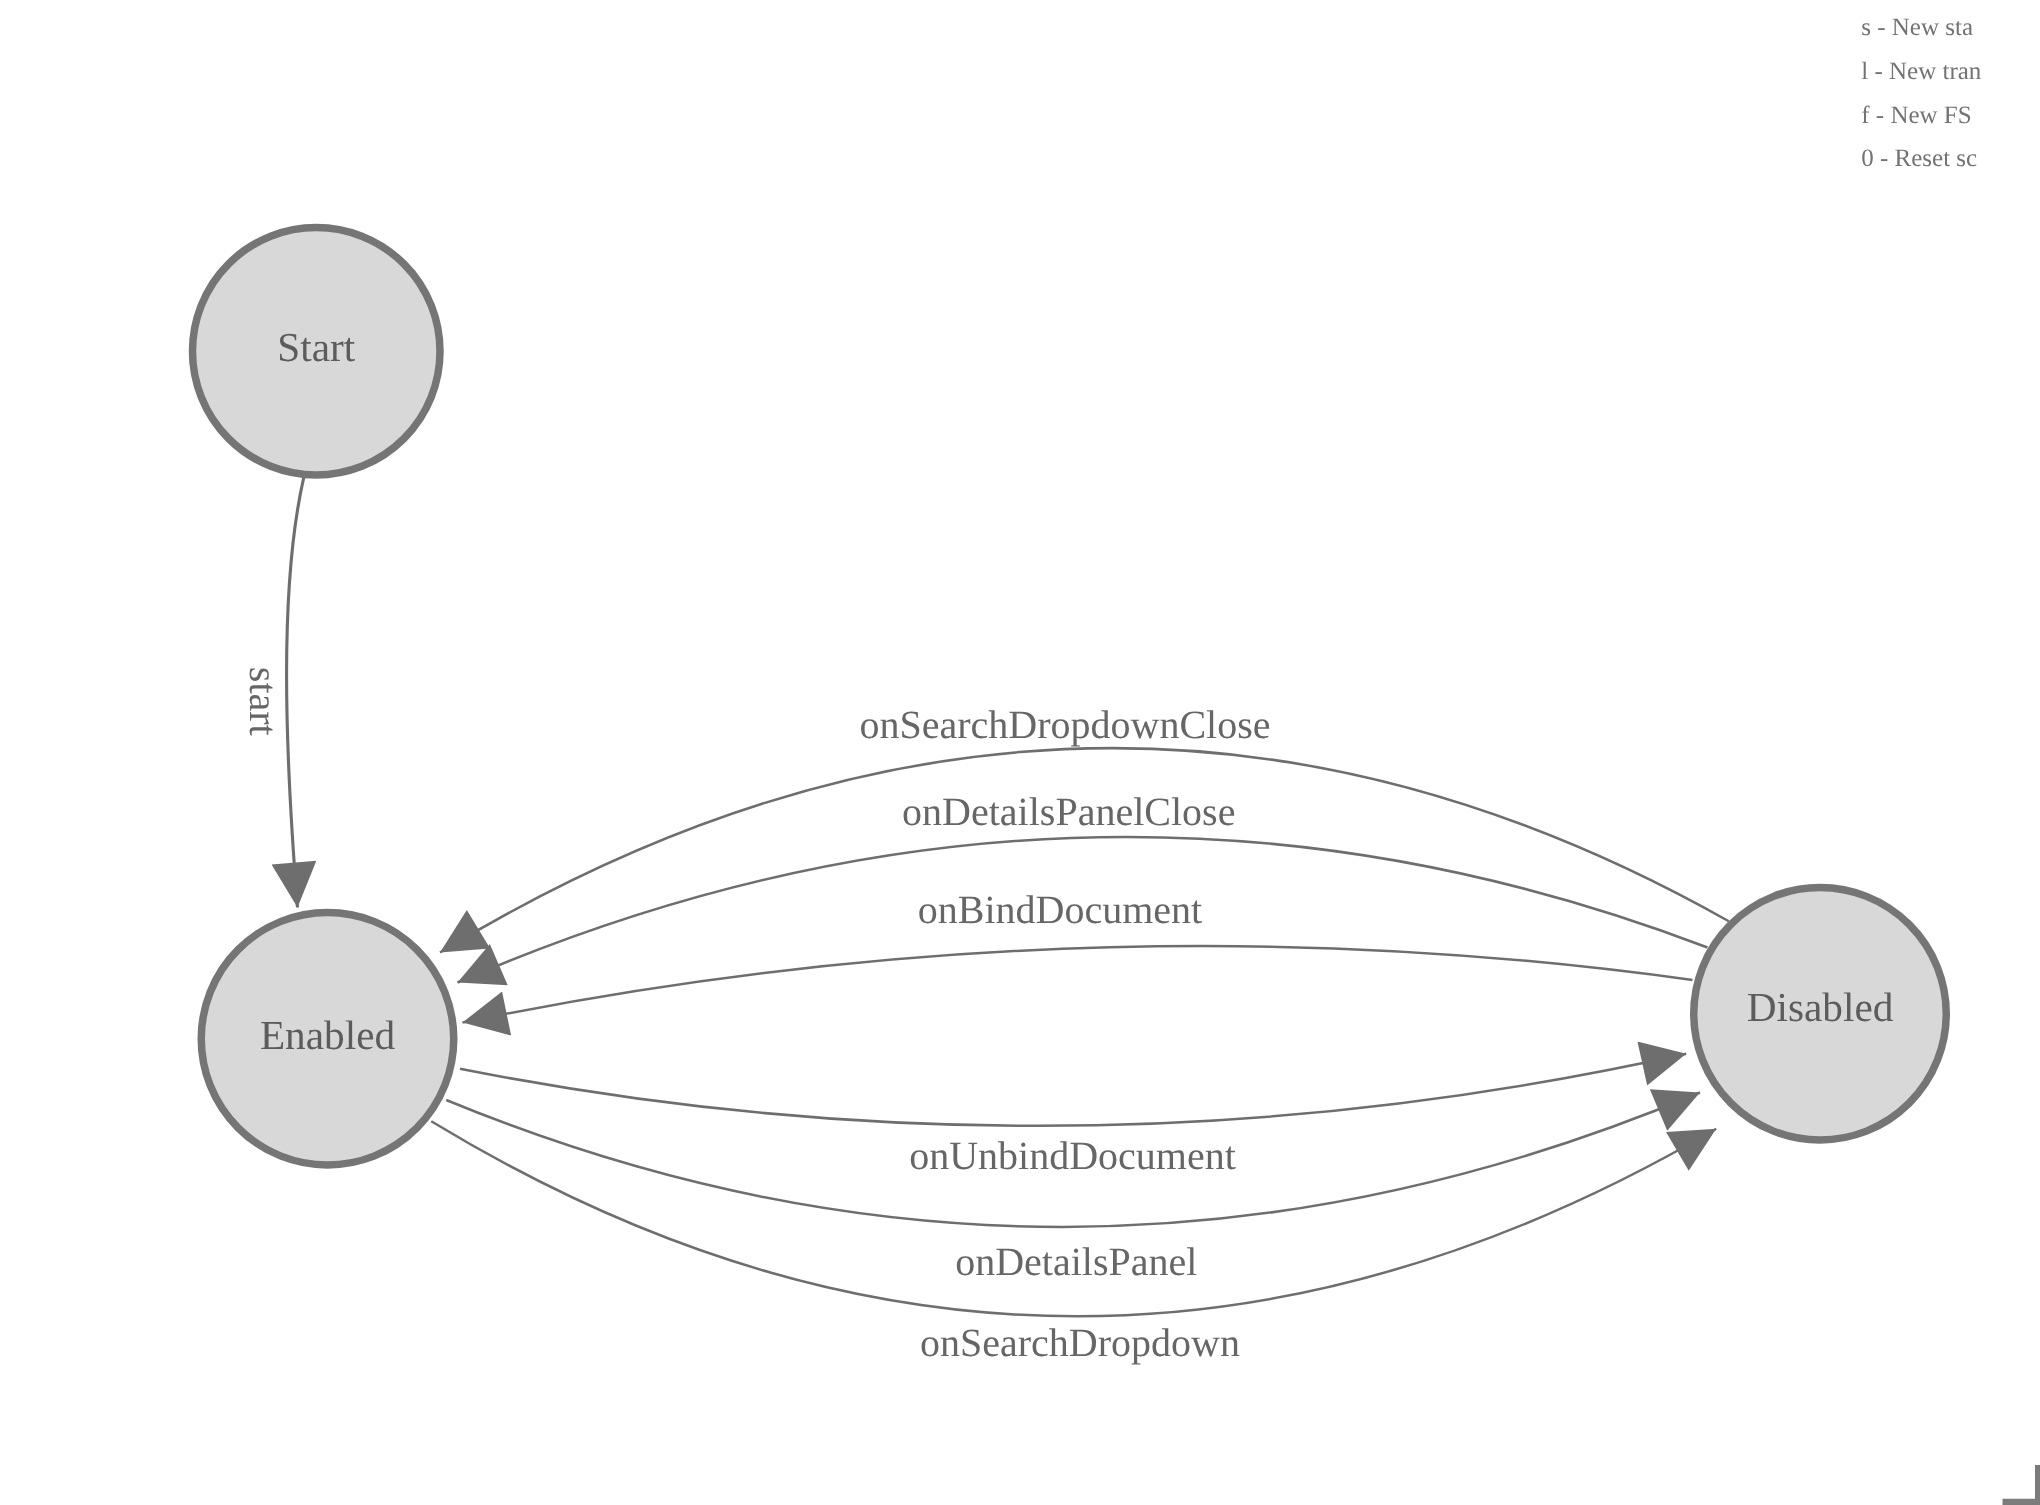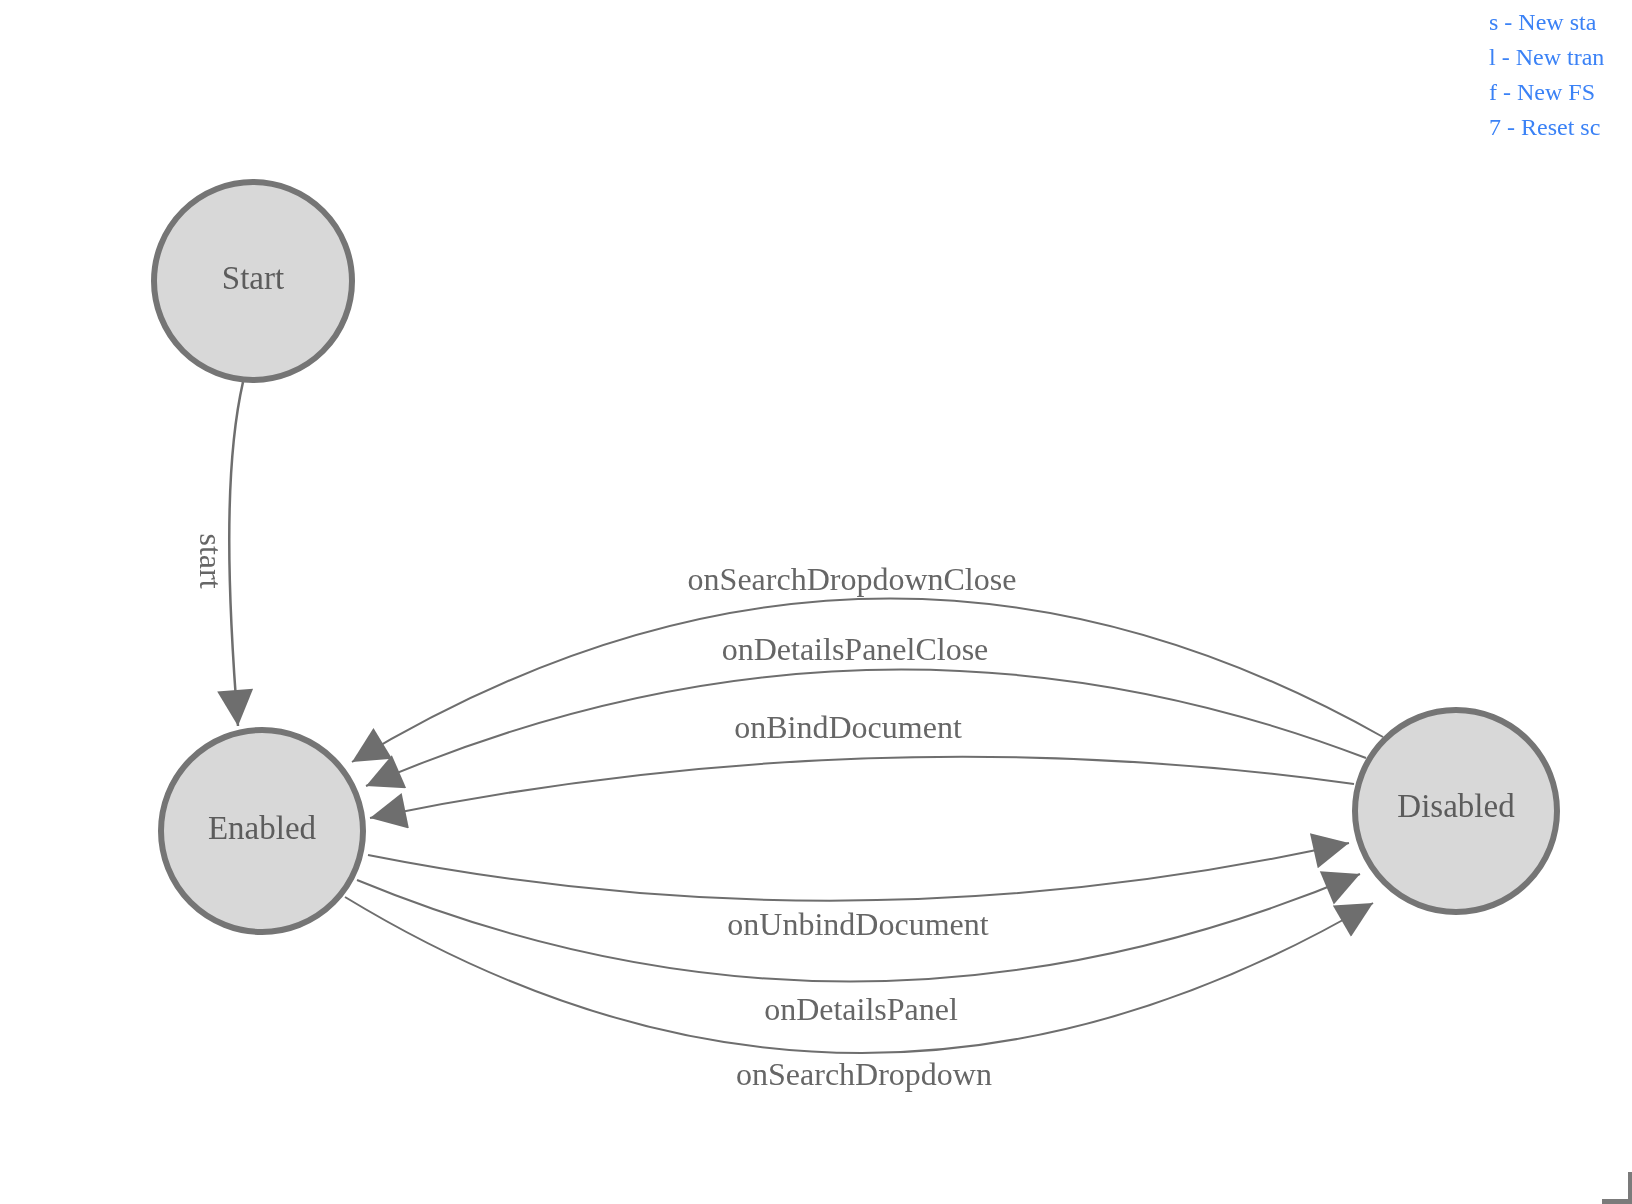--- a/index.html
+++ b/index.html
@@ -41,22 +41,22 @@
     fill: #666666;
     font-size: 32px;
     text-anchor: middle;
     font-family: "Liberation Serif", "DejaVu Serif", serif;
   }
 
   .legend {
     position: absolute;
     left: 1489px;
     top: 5px;
-    color: #3b82f6;
-    font-size: 24px;
+    color: #737373;
+    font-size: 20px;
     line-height: 35px;
     white-space: nowrap;
   }
 
   .corner-v {
     position: absolute;
     left: 1628px;
     top: 1172px;
     width: 4px;
     height: 32px;
@@ -107,19 +107,19 @@
     <text class="edge-label" x="848" y="738">onBindDocument</text>
     <text class="edge-label" x="858" y="935">onUnbindDocument</text>
     <text class="edge-label" x="861" y="1020">onDetailsPanel</text>
     <text class="edge-label" x="864" y="1085">onSearchDropdown</text>
   </svg>
 
   <div class="legend">
     <div>s - New sta</div>
     <div>l - New tran</div>
     <div>f - New FS</div>
-    <div>7 - Reset sc</div>
+    <div>0 - Reset sc</div>
   </div>
 
   <div class="corner-v"></div>
   <div class="corner-h"></div>
 
 </div>
 
 </body></html>

